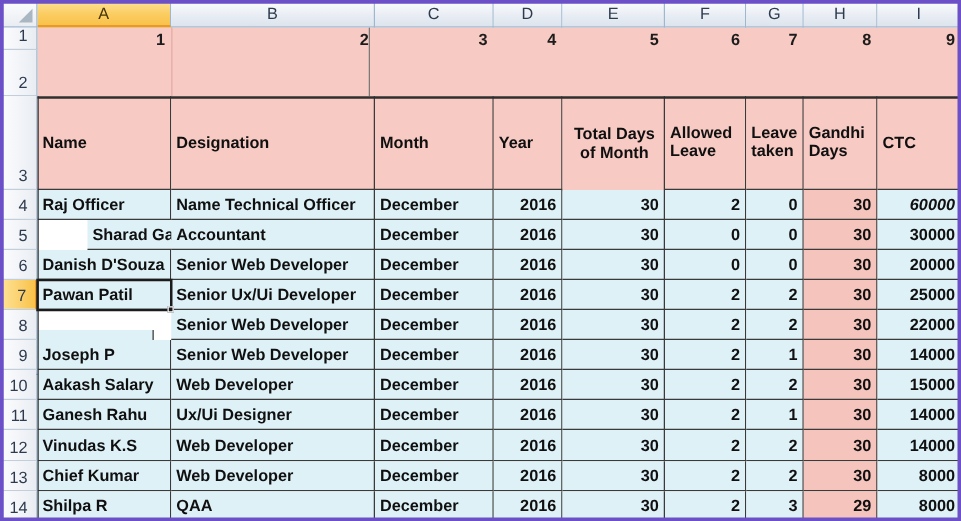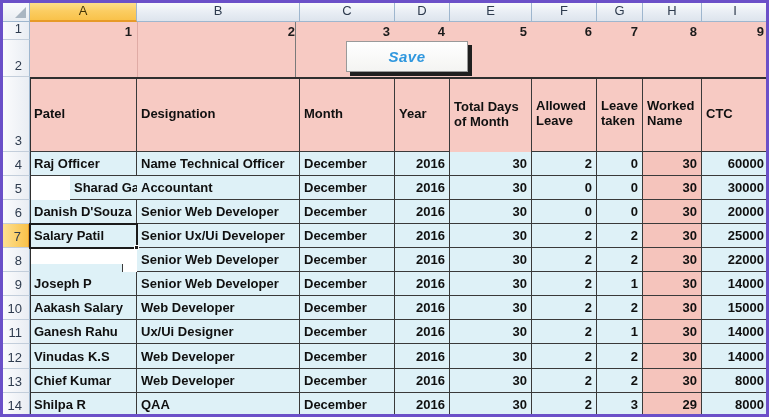--- a/index.html
+++ b/index.html
@@ -139,62 +139,61 @@
       <div class="r1num" style="left: 502px; width: 65px;">6</div>
       <div class="r1num" style="left: 567px; width: 46px;">7</div>
       <div class="r1num" style="left: 613px; width: 59px;">8</div>
       <div class="r1num" style="left: 672px; width: 67px;">9</div>
     </div>
   <div class="pinkstrip" id="strip2" style="top:40px;height:37px;"></div>
 
   <div class="vline" style="left:137px;top:22px;height:55px;background:#e0aba5;"></div>
   <div class="vline" style="left:295px;top:22px;height:55px;background:#7a7a7a;"></div>
 
-  <div class="xlbtn it" style="left:346px;top:41px;width:122px;height:31px;">Save</div>
 
   <div id="tabletop"></div>
   <div id="tableleft"></div>
   <div id="cells">
-      <div class="cell hdr al" style="left: 30px; width: 107px; top: 77px; height: 75px;">Patel</div>
+      <div class="cell hdr al" style="left: 30px; width: 107px; top: 77px; height: 75px;">Name</div>
       <div class="cell hdr al" style="left: 137px; width: 163px; top: 77px; height: 75px;">Designation</div>
       <div class="cell hdr al" style="left: 300px; width: 95px; top: 77px; height: 75px;">Month</div>
       <div class="cell hdr al" style="left: 395px; width: 55px; top: 77px; height: 75px;">Year</div>
-      <div class="cell hdr al" style="left: 450px; width: 82px; top: 77px; height: 76px;">Total Days of Month</div>
+      <div class="cell hdr al" style="left: 450px; width: 82px; top: 77px; height: 76px; text-align: center;">Total Days of Month</div>
       <div class="cell hdr al" style="left: 532px; width: 65px; top: 77px; height: 75px;">Allowed Leave</div>
       <div class="cell hdr al" style="left: 597px; width: 46px; top: 77px; height: 75px;">Leave taken</div>
-      <div class="cell hdr al" style="left: 643px; width: 59px; top: 77px; height: 75px;">Worked Name</div>
+      <div class="cell hdr al" style="left: 643px; width: 59px; top: 77px; height: 75px;">Gandhi Days</div>
       <div class="cell hdr al" style="left: 702px; width: 67px; top: 77px; height: 75px;">CTC</div>
       <div class="cell data al" style="left: 30px; width: 107px; top: 152px; height: 24px;">Raj Officer</div>
       <div class="cell data al" style="left: 137px; width: 163px; top: 152px; height: 24px;">Name Technical Officer</div>
       <div class="cell data al" style="left: 300px; width: 95px; top: 152px; height: 24px;">December</div>
       <div class="cell data ar" style="left: 395px; width: 55px; top: 152px; height: 24px;">2016</div>
       <div class="cell data ar" style="left: 450px; width: 82px; top: 152px; height: 24px;">30</div>
       <div class="cell data ar" style="left: 532px; width: 65px; top: 152px; height: 24px;">2</div>
       <div class="cell data ar" style="left: 597px; width: 46px; top: 152px; height: 24px;">0</div>
       <div class="cell data ar workfill" style="left: 643px; width: 59px; top: 152px; height: 24px;">30</div>
-      <div class="cell data ar" style="left: 702px; width: 67px; top: 152px; height: 24px;">60000</div>
+      <div class="cell data ar" style="left: 702px; width: 67px; top: 152px; height: 24px; font-style: italic;">60000</div>
       <div class="cell data al" style="left: 30px; width: 107px; top: 176px; height: 24px; margin-left: 40px;">Sharad Gandhi</div>
       <div class="cell data al" style="left: 137px; width: 163px; top: 176px; height: 24px;">Accountant</div>
       <div class="cell data al" style="left: 300px; width: 95px; top: 176px; height: 24px;">December</div>
       <div class="cell data ar" style="left: 395px; width: 55px; top: 176px; height: 24px;">2016</div>
       <div class="cell data ar" style="left: 450px; width: 82px; top: 176px; height: 24px;">30</div>
       <div class="cell data ar" style="left: 532px; width: 65px; top: 176px; height: 24px;">0</div>
       <div class="cell data ar" style="left: 597px; width: 46px; top: 176px; height: 24px;">0</div>
       <div class="cell data ar workfill" style="left: 643px; width: 59px; top: 176px; height: 24px;">30</div>
       <div class="cell data ar" style="left: 702px; width: 67px; top: 176px; height: 24px;">30000</div>
       <div class="cell data al" style="left: 30px; width: 107px; top: 200px; height: 24px; text-align: center;">Danish D'Souza</div>
       <div class="cell data al" style="left: 137px; width: 163px; top: 200px; height: 24px;">Senior Web Developer</div>
       <div class="cell data al" style="left: 300px; width: 95px; top: 200px; height: 24px;">December</div>
       <div class="cell data ar" style="left: 395px; width: 55px; top: 200px; height: 24px;">2016</div>
       <div class="cell data ar" style="left: 450px; width: 82px; top: 200px; height: 24px;">30</div>
       <div class="cell data ar" style="left: 532px; width: 65px; top: 200px; height: 24px;">0</div>
       <div class="cell data ar" style="left: 597px; width: 46px; top: 200px; height: 24px;">0</div>
       <div class="cell data ar workfill" style="left: 643px; width: 59px; top: 200px; height: 24px;">30</div>
       <div class="cell data ar" style="left: 702px; width: 67px; top: 200px; height: 24px;">20000</div>
-      <div class="cell data al" style="left: 30px; width: 107px; top: 224px; height: 24px;">Salary Patil</div>
+      <div class="cell data al" style="left: 30px; width: 107px; top: 224px; height: 24px;">Pawan Patil</div>
       <div class="cell data al" style="left: 137px; width: 163px; top: 224px; height: 24px;">Senior Ux/Ui Developer</div>
       <div class="cell data al" style="left: 300px; width: 95px; top: 224px; height: 24px;">December</div>
       <div class="cell data ar" style="left: 395px; width: 55px; top: 224px; height: 24px;">2016</div>
       <div class="cell data ar" style="left: 450px; width: 82px; top: 224px; height: 24px;">30</div>
       <div class="cell data ar" style="left: 532px; width: 65px; top: 224px; height: 24px;">2</div>
       <div class="cell data ar" style="left: 597px; width: 46px; top: 224px; height: 24px;">2</div>
       <div class="cell data ar workfill" style="left: 643px; width: 59px; top: 224px; height: 24px;">30</div>
       <div class="cell data ar" style="left: 702px; width: 67px; top: 224px; height: 24px;">25000</div>
       <div class="cell data al" style="left: 16px; width: 107px; top: 248px; height: 36px; margin-top: 16px;">Rijo Paul</div>
       <div class="cell data al" style="left: 137px; width: 163px; top: 248px; height: 24px;">Senior Web Developer</div>

